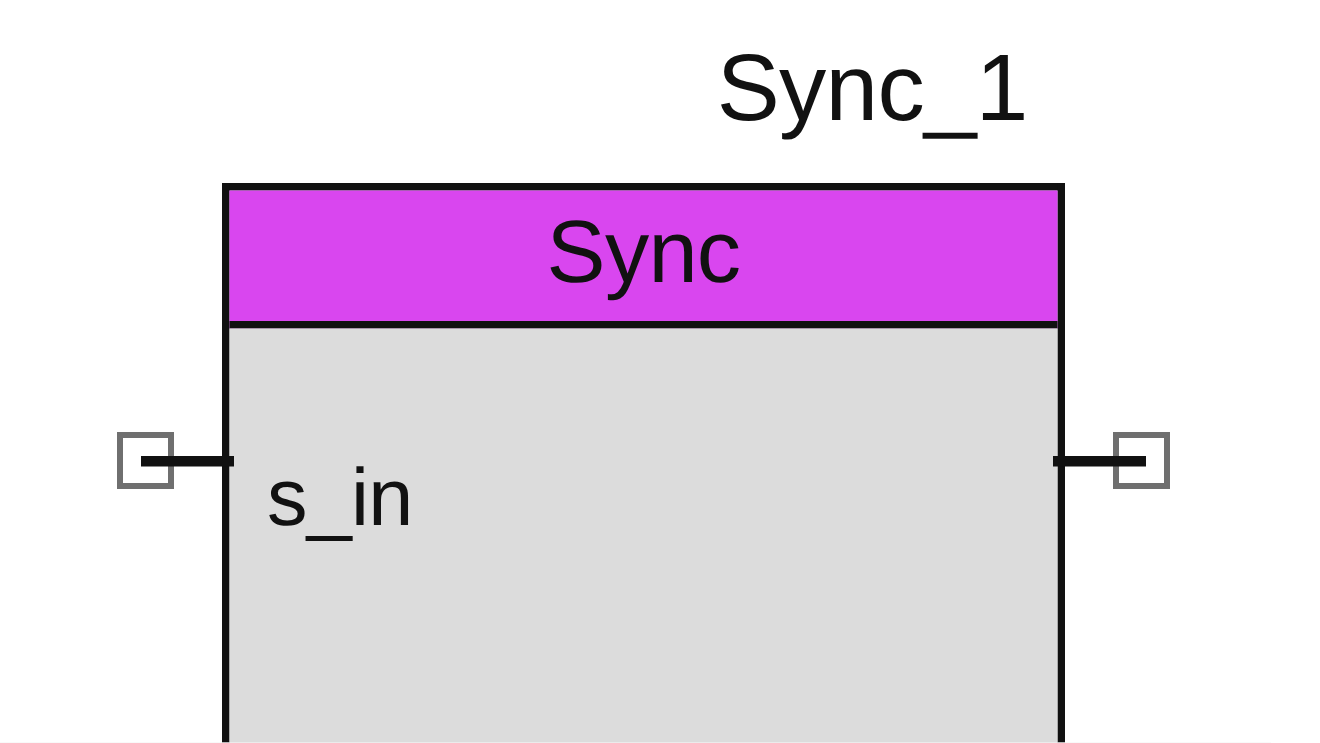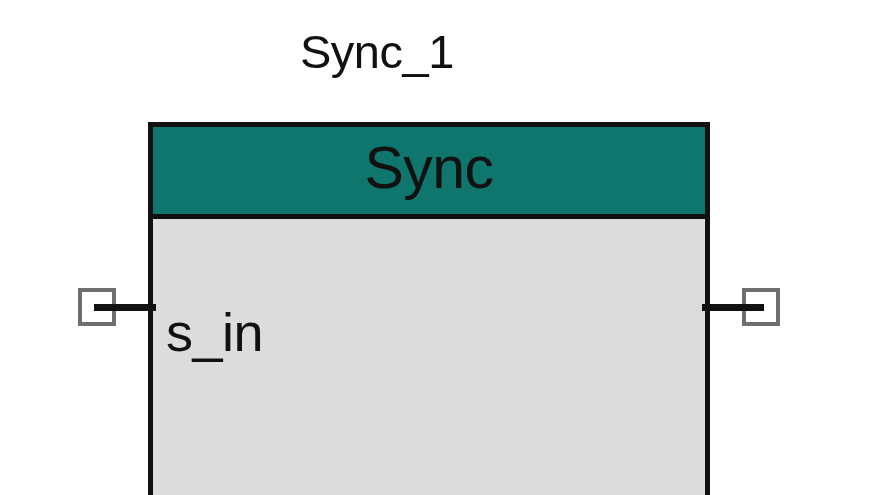--- a/index.html
+++ b/index.html
@@ -17,22 +17,22 @@
     background: #ffffff;
     overflow: hidden;
   }
 
   
   #instance-name {
     position: absolute;
     left: 300px;
     top: 28px;
     width: 385px;
-    text-align: left;
-    font-size: 47px;
+    text-align: right;
+    font-size: 63px;
     line-height: 1;
     color: #111111;
     font-family: "Liberation Sans", sans-serif;
     white-space: nowrap;
     letter-spacing: -0.5px;
   }
 
   
   #block {
     position: absolute;
@@ -46,21 +46,21 @@
     background: #dcdcdc;
   }
 
   #block-header {
     position: absolute;
     left: 0;
     top: 0;
     width: 100%;
     height: 92px;
     box-sizing: border-box;
-    background: #0f766e;
+    background: #d946ef;
     border-bottom: 5px solid #111111;
     display: flex;
     align-items: center;
     justify-content: center;
     overflow: hidden;
   }
   #block-type-label {
     font-size: 59px;
     line-height: 1;
     color: #111111;
@@ -81,21 +81,21 @@
   
   .port-label {
     position: absolute;
     font-size: 54px;
     line-height: 1;
     color: #111111;
     white-space: nowrap;
     letter-spacing: -0.5px;
   }
   #port-label-in {
-    left: 13px;
+    left: 25px;
     top: 86px;
   }
   #port-label-out {
     right: 9px;
     top: 86px;
   }
 
   
   .port {
     position: absolute;

